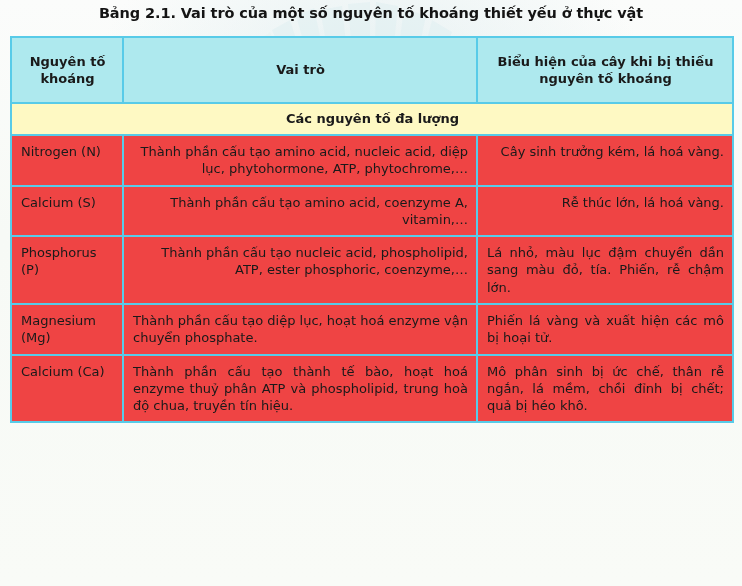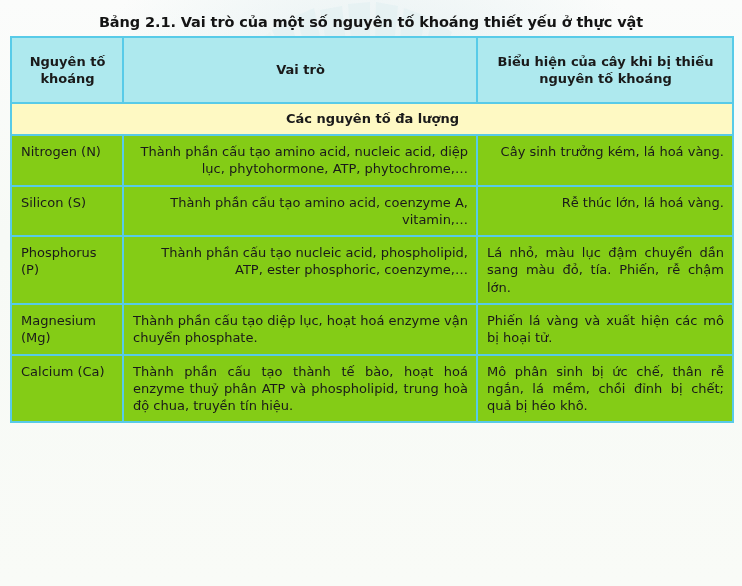--- a/index.html
+++ b/index.html
@@ -49,21 +49,21 @@
     font-size: 56px;
     color: #cdd9b4;
     letter-spacing: 1px;
     white-space: nowrap;
     line-height: 1;
   }
 
   .title {
     position: absolute;
     left: 0;
-    top: 14px;
+    top: 5px;
     width: 742px;
     text-align: center;
     font-size: 14.5px;
     font-weight: bold;
     color: #141414;
     letter-spacing: -0.1px;
   }
 
   .table-wrap {
     position: absolute;
@@ -112,21 +112,21 @@
     font-weight: bold;
     vertical-align: middle !important;
     font-size: 13.2px;
     height: 22px;
     padding-top: 4px !important;
     padding-bottom: 4px !important;
   }
 
   
   .cell {
-    background: #84cc16;
+    background: #ef4444;
   }
   .cell-el {
     white-space: normal;
   }
   .cell-role {
     text-align: justify;
     text-justify: inter-word;
   }
   .cell-sym {
     text-align: justify;
@@ -183,21 +183,21 @@
         <td class="section-row" colspan="3">Các nguyên tố đa lượng</td>
       </tr>
 
       <tr>
         <td class="cell cell-el">Nitrogen (N)</td>
         <td class="cell cell-role ragged">Thành phần cấu tạo amino acid, nucleic acid, diệp lục, phytohormone, ATP, phytochrome,…</td>
         <td class="cell cell-sym ragged">Cây sinh trưởng kém, lá hoá vàng.</td>
       </tr>
 
       <tr>
-        <td class="cell cell-el">Silicon (S)</td>
+        <td class="cell cell-el">Calcium (S)</td>
         <td class="cell cell-role ragged">Thành phần cấu tạo amino acid, coenzyme A, vitamin,…</td>
         <td class="cell cell-sym ragged">Rễ thúc lớn, lá hoá vàng.</td>
       </tr>
 
       <tr>
         <td class="cell cell-el">Phosphorus (P)</td>
         <td class="cell cell-role ragged">Thành phần cấu tạo nucleic acid, phospholipid, ATP, ester phosphoric, coenzyme,…</td>
         <td class="cell cell-sym">Lá nhỏ, màu lục đậm chuyển dần sang màu đỏ, tía. Phiến, rễ chậm lớn.</td>
       </tr>
 

